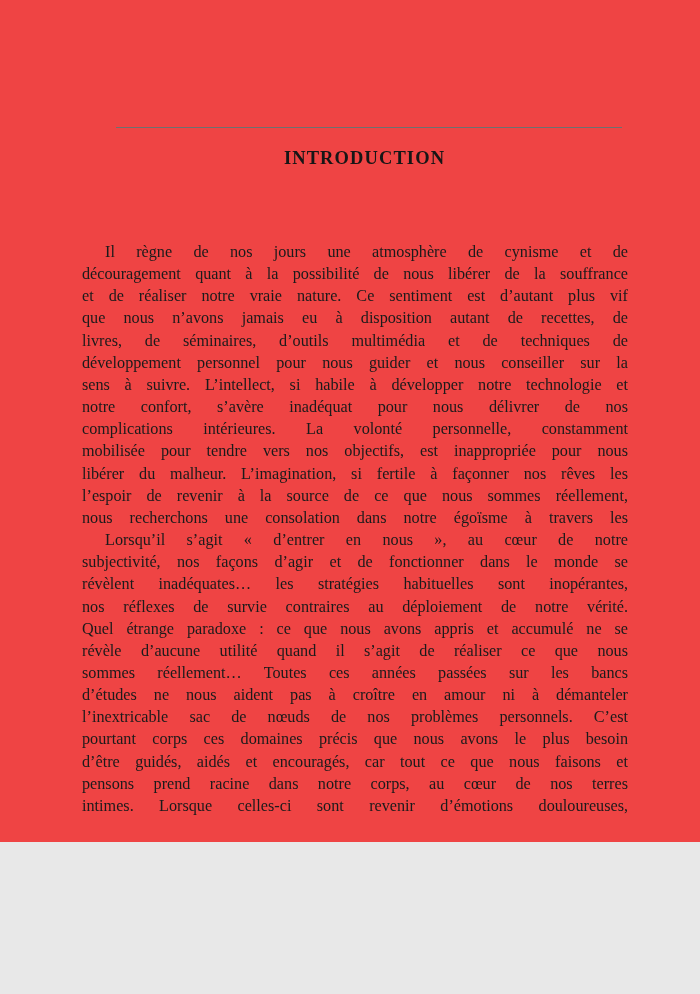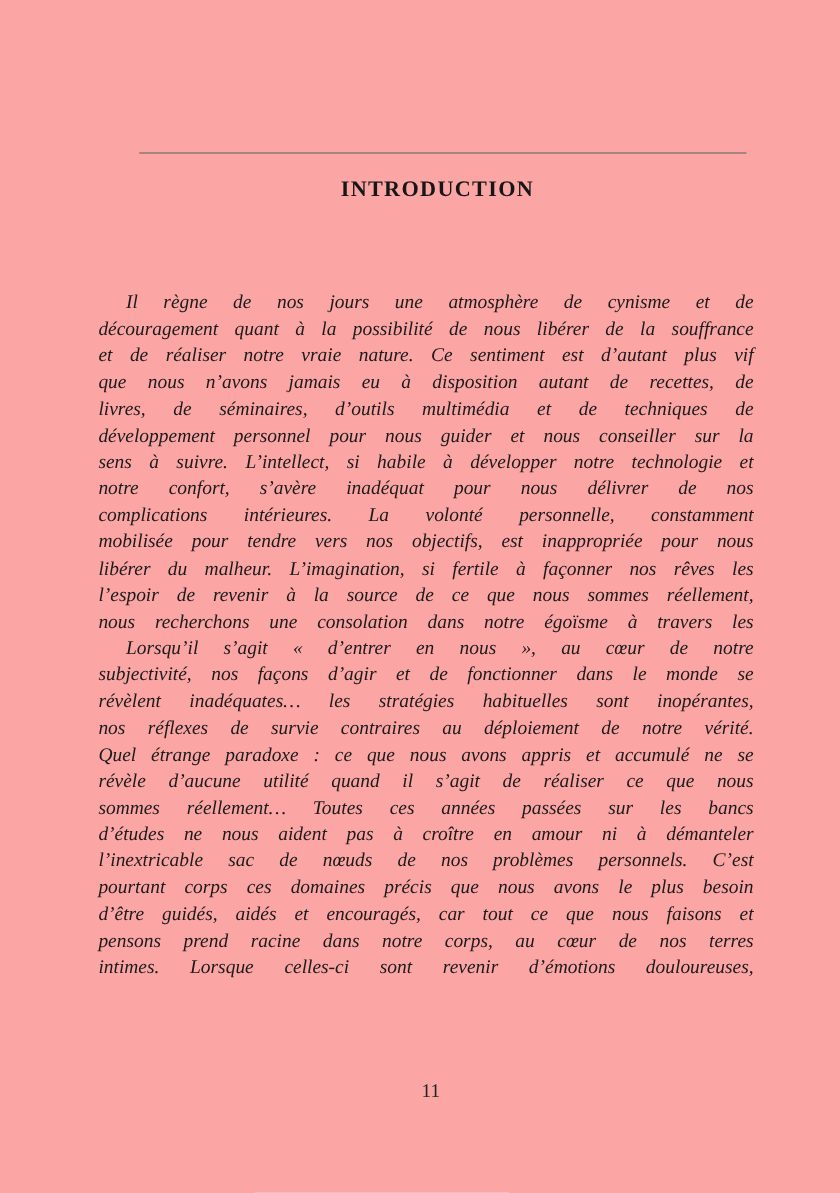--- a/index.html
+++ b/index.html
@@ -3,23 +3,23 @@
 <meta charset="utf-8">
 <style>
   html, body {
     margin: 0;
     padding: 0;
     background: #e8e8e8;
   }
   .page {
     position: relative;
     width: 700px;
-    height: 994px;
+    height: 842px;
     margin: 0 auto;
-    background: #fca5a5;
+    background: #ef4444;
     font-family: "Liberation Serif", serif;
     color: #1b1b1b;
     overflow: hidden;
   }
   .top-rule {
     position: absolute;
     left: 116px;
     top: 127px;
     width: 506px;
     height: 0;
@@ -44,21 +44,20 @@
     left: 82px;
     top: 241px;
     width: 546px;
     font-size: 16.2px;
     line-height: 22.15px;
   }
   .para { margin: 0; }
   .line {
     text-align: justify;
     text-align-last: justify;
-    font-style: italic;
   }
   .line.first { text-indent: 23px; }
   .line.last-left { text-align-last: left; }
   .page-number {
     position: absolute;
     left: 86px;
     top: 901px;
     width: 546px;
     text-align: center;
     font-size: 16px;

